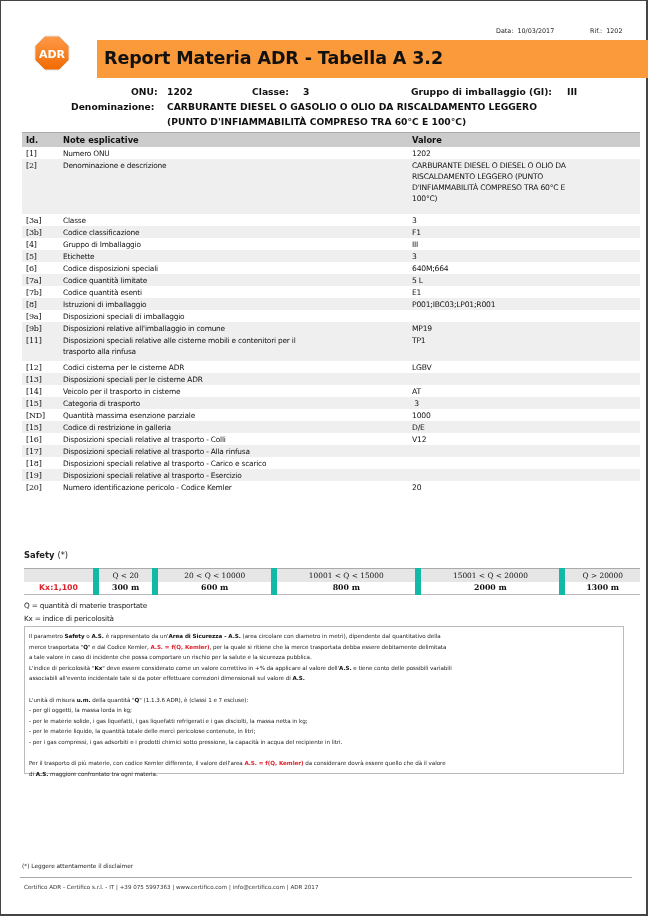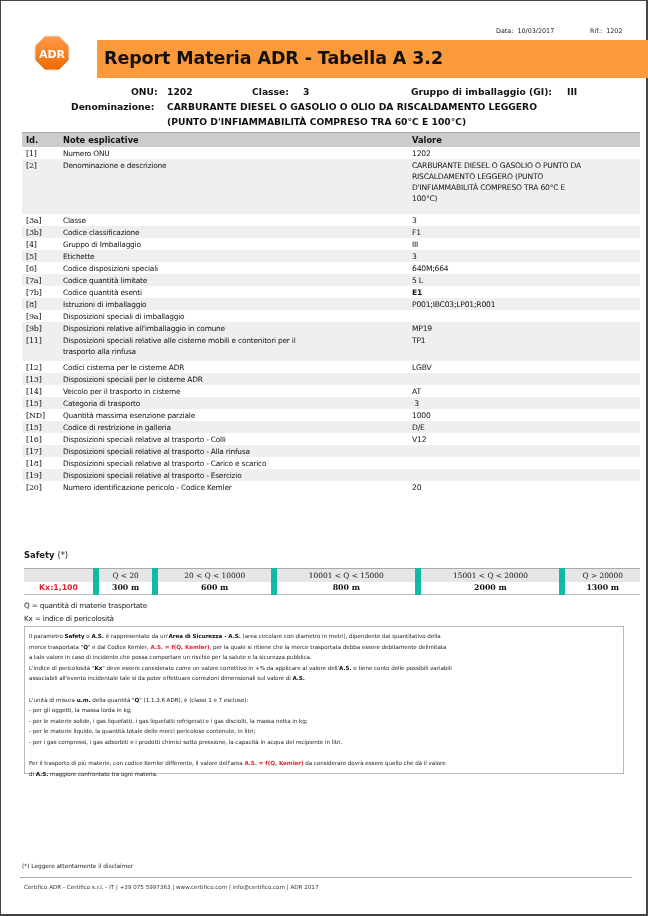--- a/index.html
+++ b/index.html
@@ -161,21 +161,21 @@
         <td class="val">
           <div style="white-space: pre;">1202</div>
         </td>
       </tr>
       <tr class="even r2">
         <td class="id">[2]</td>
         <td class="note">
           <div>Denominazione e descrizione</div>
         </td>
         <td class="val">
-          <div style="white-space: pre;">CARBURANTE DIESEL O GASOLIO O PUNTO DA</div>
+          <div style="white-space: pre;">CARBURANTE DIESEL O DIESEL O OLIO DA</div>
           <div style="white-space: pre;">RISCALDAMENTO LEGGERO (PUNTO</div>
           <div style="white-space: pre;">D'INFIAMMABILITÀ COMPRESO TRA 60°C E</div>
           <div style="white-space: pre;">100°C)</div>
         </td>
       </tr>
       <tr class="odd">
         <td class="id">[3a]</td>
         <td class="note">
           <div>Classe</div>
         </td>
@@ -227,21 +227,21 @@
         <td class="val">
           <div style="white-space: pre;">5 L</div>
         </td>
       </tr>
       <tr class="odd">
         <td class="id">[7b]</td>
         <td class="note">
           <div>Codice quantità esenti</div>
         </td>
         <td class="val">
-          <div style="white-space: pre; font-weight: bold;">E1</div>
+          <div style="white-space: pre;">E1</div>
         </td>
       </tr>
       <tr class="even">
         <td class="id">[8]</td>
         <td class="note">
           <div>Istruzioni di imballaggio</div>
         </td>
         <td class="val">
           <div style="white-space: pre;">P001;IBC03;LP01;R001</div>
         </td>

